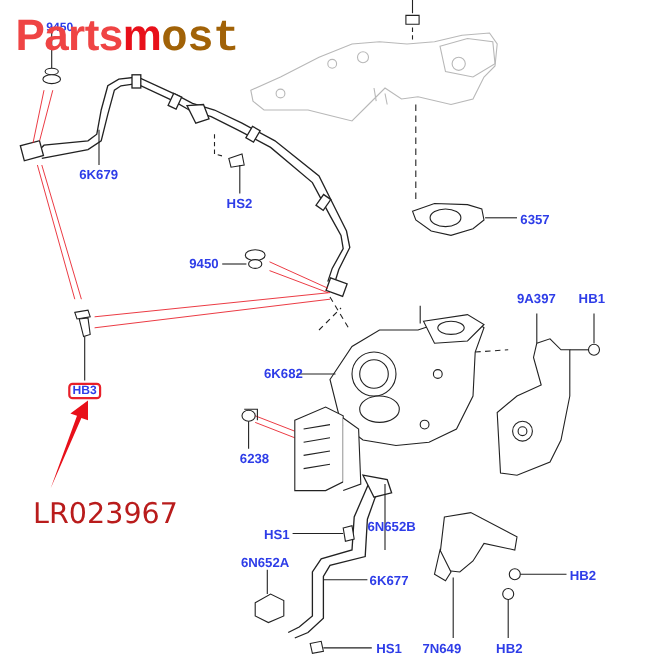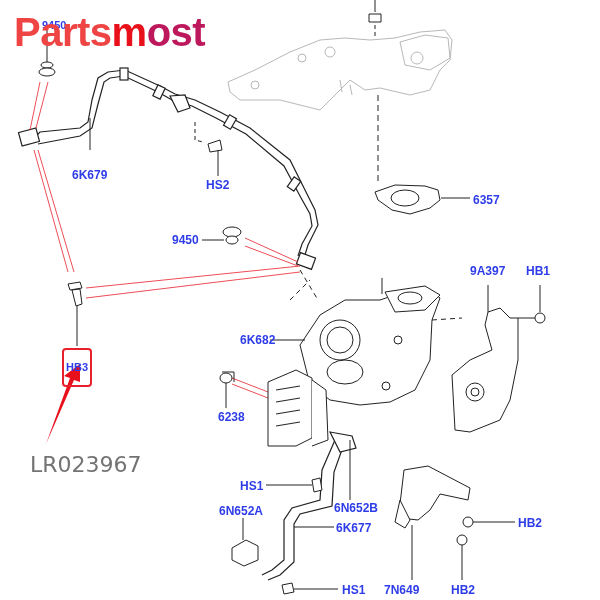--- a/index.html
+++ b/index.html
@@ -1,23 +1,23 @@
 <!DOCTYPE html>
 <html><head>
 <meta charset="utf-8">
 <style>
   html, body { margin:0; padding:0; background:#ffffff; }
   body { width:600px; height:600px; position:relative; overflow:hidden; font-family:"Liberation Sans", sans-serif; }
   .brand { position:absolute; left:14px; top:8px; font-size:40px; font-weight:bold; letter-spacing:-0.5px; line-height:48px; z-index:5; }
   .brand .p1 { color:#ef4444; }
   .brand .p2 { color:#e8101a; }
-  .brand .p3 { color:#be185d; }
+  .brand .p3 { color:#a16207;font-family:Liberation Mono, monospace; }
   .lbl { position:absolute; font-family:Liberation Sans, sans-serif; font-weight:bold; font-size:12px; color:#2e3de8; line-height:14px; white-space:nowrap; z-index:4; }
-  .hl { border:2px solid #e8202a; border-radius:4px; padding:12px 2px; line-height:11px; font-size:11px; }
-  .pn { position:absolute; left:30px; top:452px; font-size:22px; color:#737373; font-family:"DejaVu Sans", sans-serif; z-index:4; }
+  .hl { border:2px solid #e8202a; border-radius:4px; padding:0 2px; line-height:11px; font-size:11px; }
+  .pn { position:absolute; left:30px; top:452px; font-size:26px; color:#b91c1c; font-family:"DejaVu Sans", sans-serif; z-index:4; }
   svg.diag { position:absolute; left:0; top:0; }
 </style>
 </head>
 <body>
 
 <svg class="diag" width="600" height="600" viewBox="0 0 600 600">
 
   <g fill="none" stroke="#b8b8b8" stroke-width="1">
     <path d="M228,82 L255,70 L290,52 L320,40 L345,38 L370,40 L395,38 L420,32 L445,30 L452,40 L450,60 L440,70 L430,90 L410,95 L380,88 L365,90 L350,80 L335,95 L320,110 L300,105 L280,100 L260,100 L240,100 L230,92 Z"></path>
     <path d="M400,42 L425,35 L448,38 L450,58 L430,70 L405,65 Z"></path>
@@ -164,31 +164,31 @@
   <g stroke="#222" stroke-width="1">
     <line x1="90" y1="118" x2="90" y2="150"></line>
   </g>
 </svg>
 
 <div class="brand">
   <span class="p1">Parts</span><span class="p2">m</span><span class="p3">ost</span>
 </div>
 
 <div class="lbl" style="left:42px;top:18px;font-size:11px;">9450</div>
-<div class="lbl" style="left:72px;top:168px;">6K679</div>
+<div class="lbl" style="left:72px;top:152px;">6K679</div>
 <div class="lbl" style="left:206px;top:178px;text-align:right;">HS2</div>
 <div class="lbl" style="left:473px;top:193px;">6357</div>
 <div class="lbl" style="left:172px;top:233px;">9450</div>
 <div class="lbl" style="left:470px;top:264px;">9A397</div>
 <div class="lbl" style="left:526px;top:264px;text-align:right;">HB1</div>
 <div class="lbl" style="left:240px;top:333px;text-align:right;">6K682</div>
 <div class="lbl hl" style="left:62px;top:348px;">HB3</div>
 <div class="lbl" style="left:218px;top:410px;">6238</div>
 <div class="lbl" style="left:240px;top:479px;">HS1</div>
-<div class="lbl" style="left:334px;top:501px;">6N652B</div>
+<div class="lbl" style="left:334px;top:472px;">6N652B</div>
 <div class="lbl" style="left:219px;top:504px;">6N652A</div>
 <div class="lbl" style="left:336px;top:521px;">6K677</div>
 <div class="lbl" style="left:518px;top:516px;">HB2</div>
 <div class="lbl" style="left:342px;top:583px;">HS1</div>
 <div class="lbl" style="left:384px;top:583px;">7N649</div>
 <div class="lbl" style="left:451px;top:583px;">HB2</div>
 
 <div class="pn">LR023967</div>
 
 </body></html>

